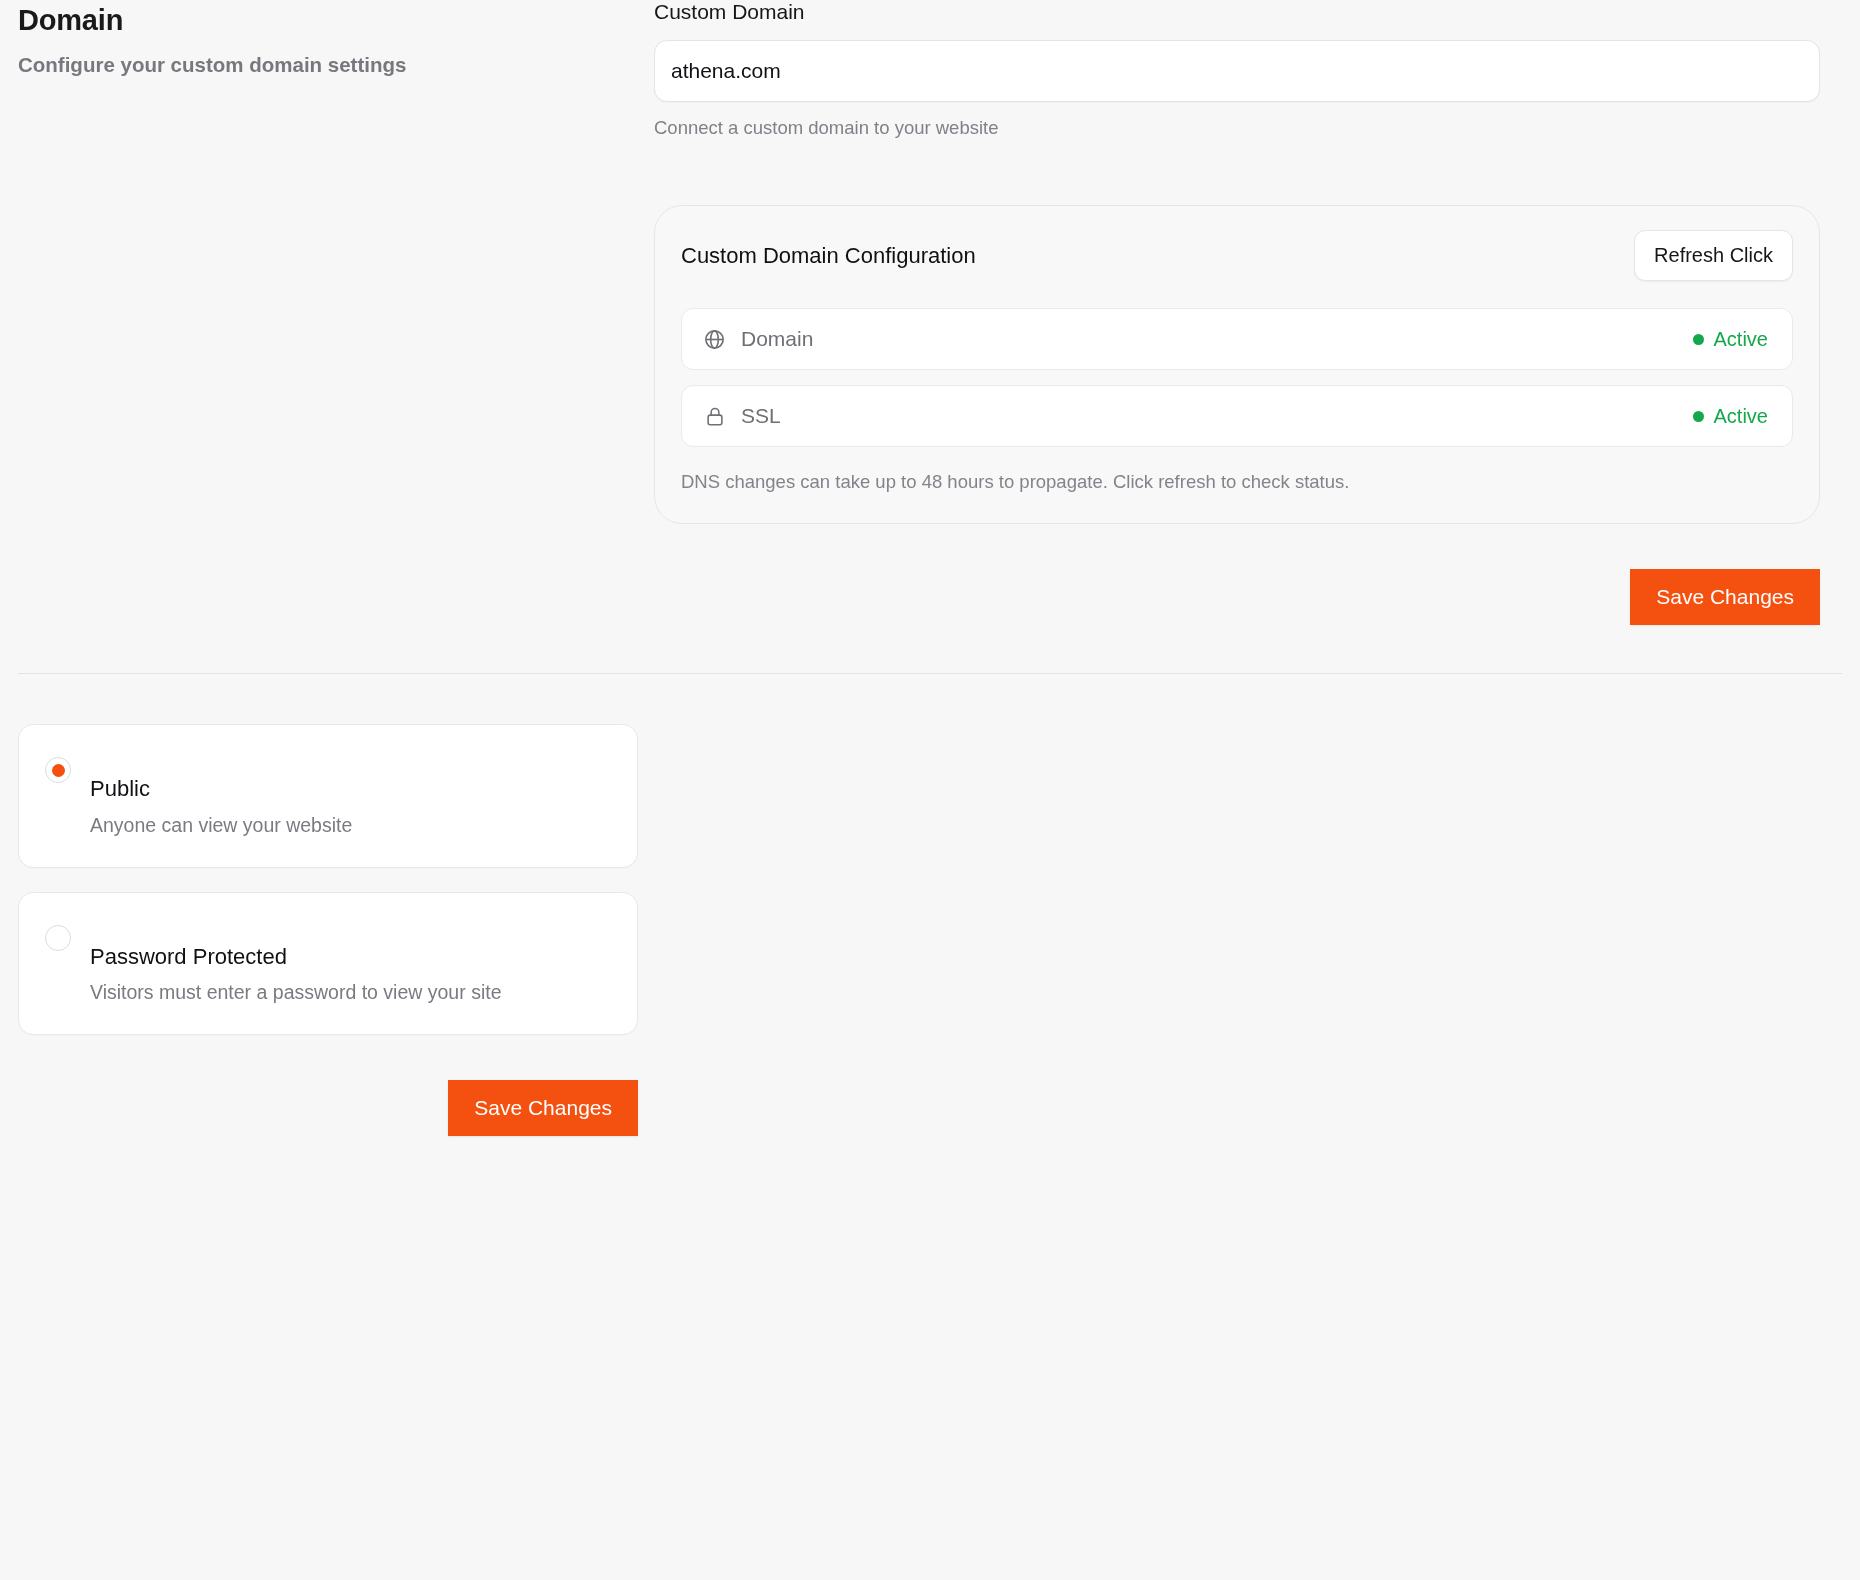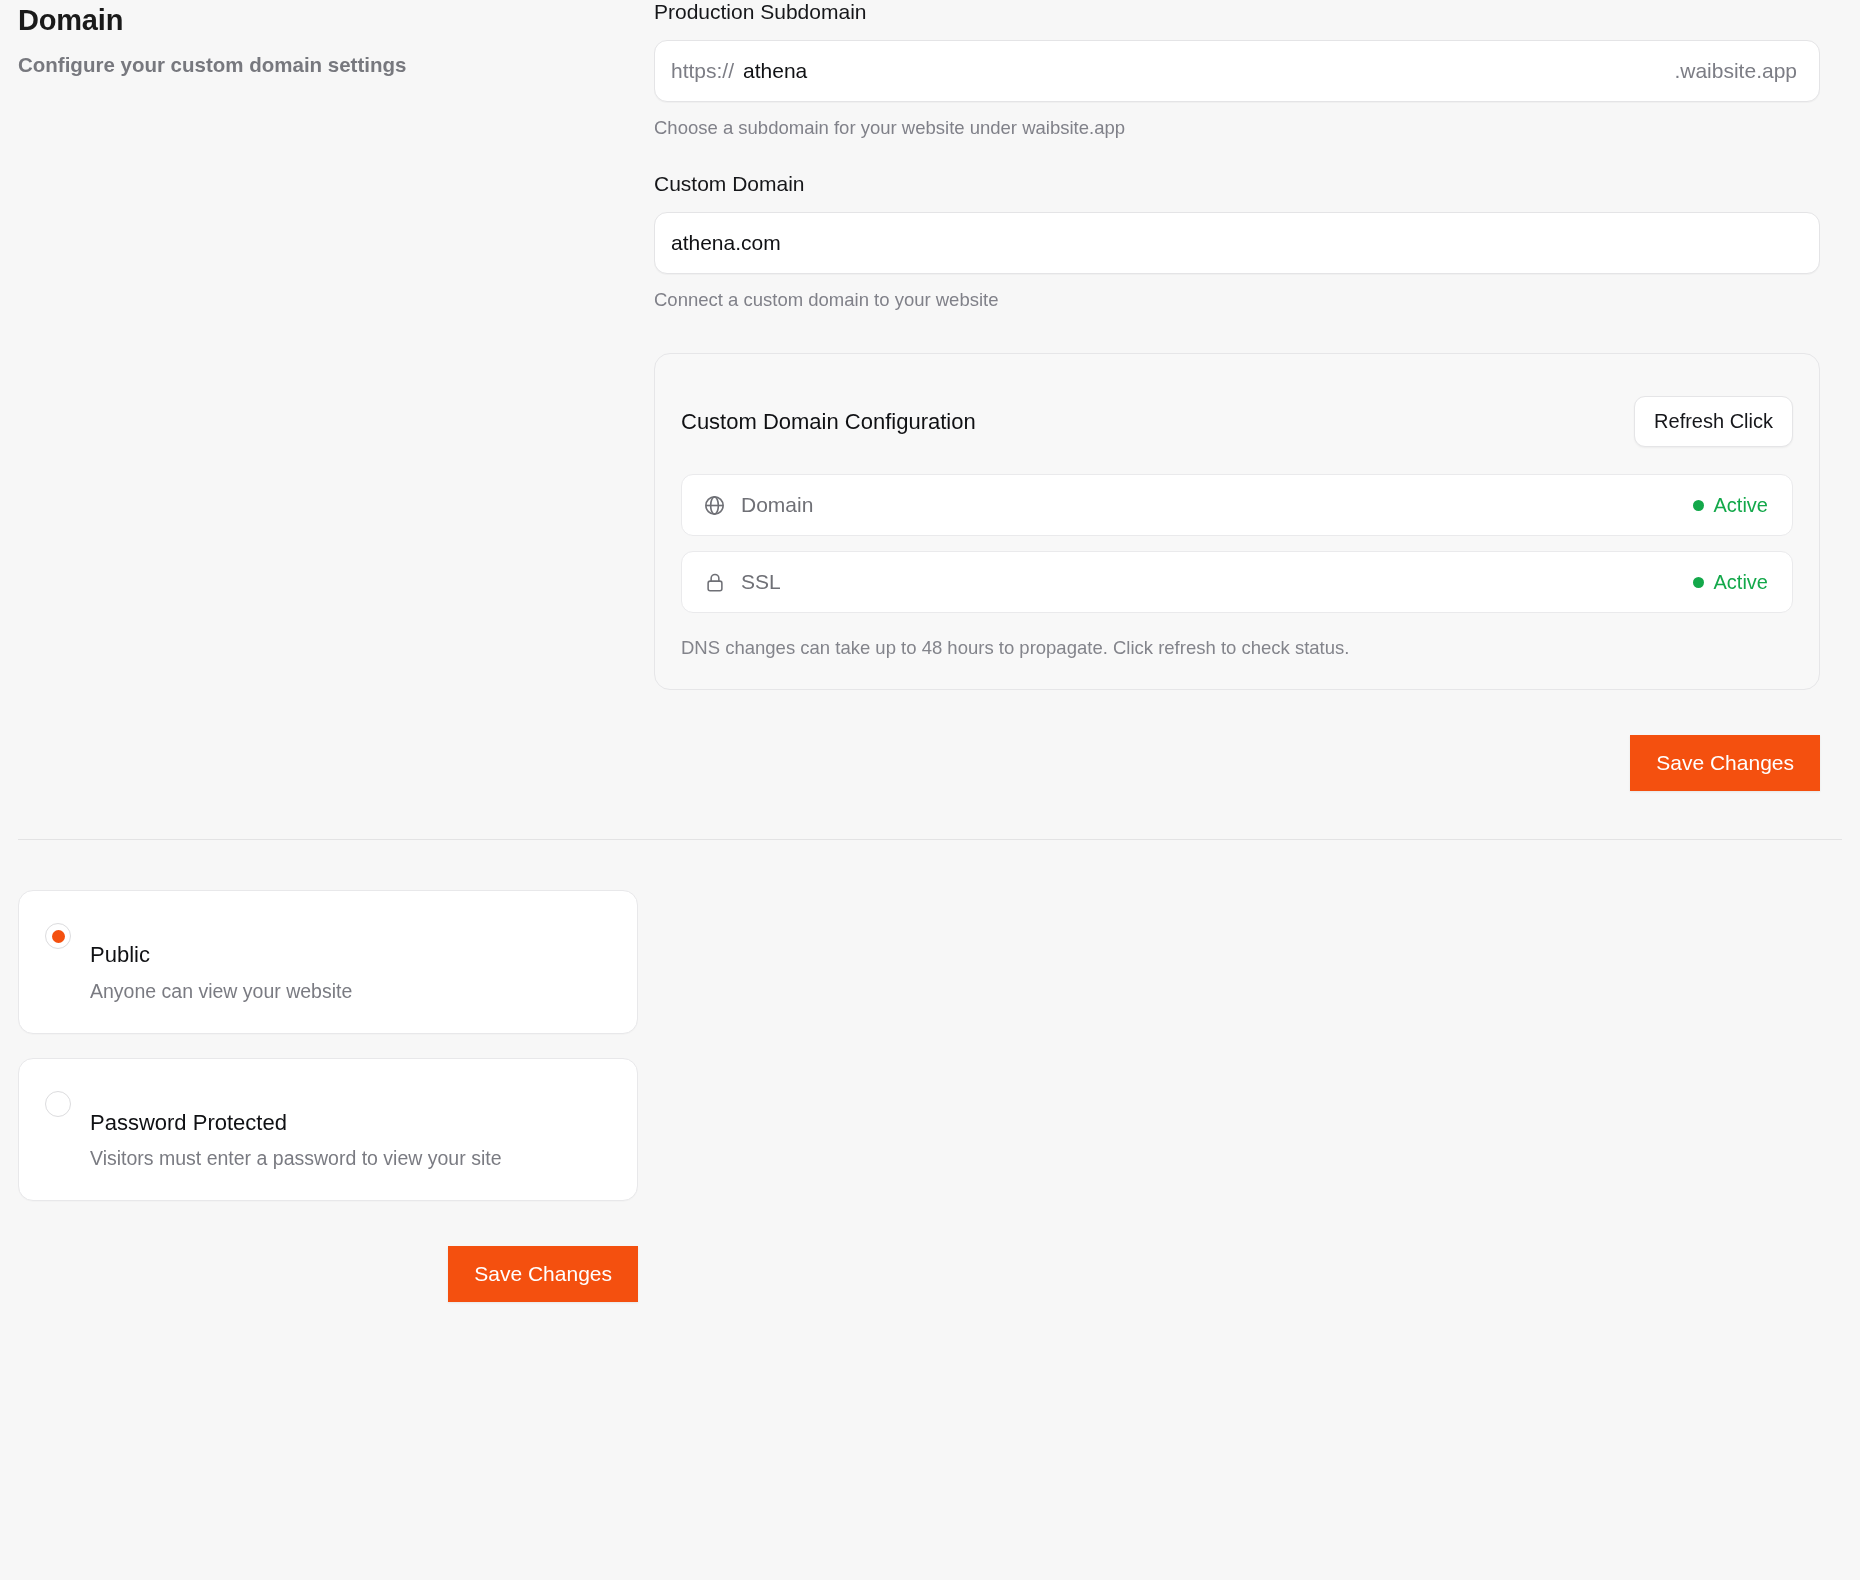--- a/index.html
+++ b/index.html
@@ -103,25 +103,25 @@
     color: #7C7D85;
     white-space: nowrap;
     padding-left: 10px;
   }
 
   .field-block { margin-bottom: 0; }
   .field-block + .field-block { margin-top: 33px; }
 
   
   .config-card {
-    margin-top: 42px;
+    margin-top: 66px;
     background: #F8F8F8;
     border: 1px solid #E6E6E8;
-    border-radius: 16px;
-    padding: 42px 26px 30px 26px;
+    border-radius: 28px;
+    padding: 24px 26px 30px 26px;
   }
 
   .config-head {
     display: flex;
     align-items: center;
     justify-content: space-between;
     margin-bottom: 27px;
   }
 
   .config-title {
@@ -272,29 +272,20 @@
 
   <div class="section">
 
     <div class="section-left">
       <div class="section-title">Domain</div>
       <div class="section-sub">Configure your custom domain settings</div>
     </div>
 
     <div class="section-right">
 
-      <div class="field-block">
-        <label class="field-label">Production Subdomain</label>
-        <div class="input-shell">
-          <span class="input-prefix">https://</span>
-          <input class="input-value" type="text" value="athena" style="">
-          <span class="input-suffix">.waibsite.app</span>
-        </div>
-        <span class="field-help">Choose a subdomain for your website under waibsite.app</span>
-      </div>
 
       <div class="field-block">
         <label class="field-label">Custom Domain</label>
         <div class="input-shell">
           <input class="input-value" type="text" value="athena.com" style="">
         </div>
         <span class="field-help">Connect a custom domain to your website</span>
       </div>
 
       <div class="config-card">

